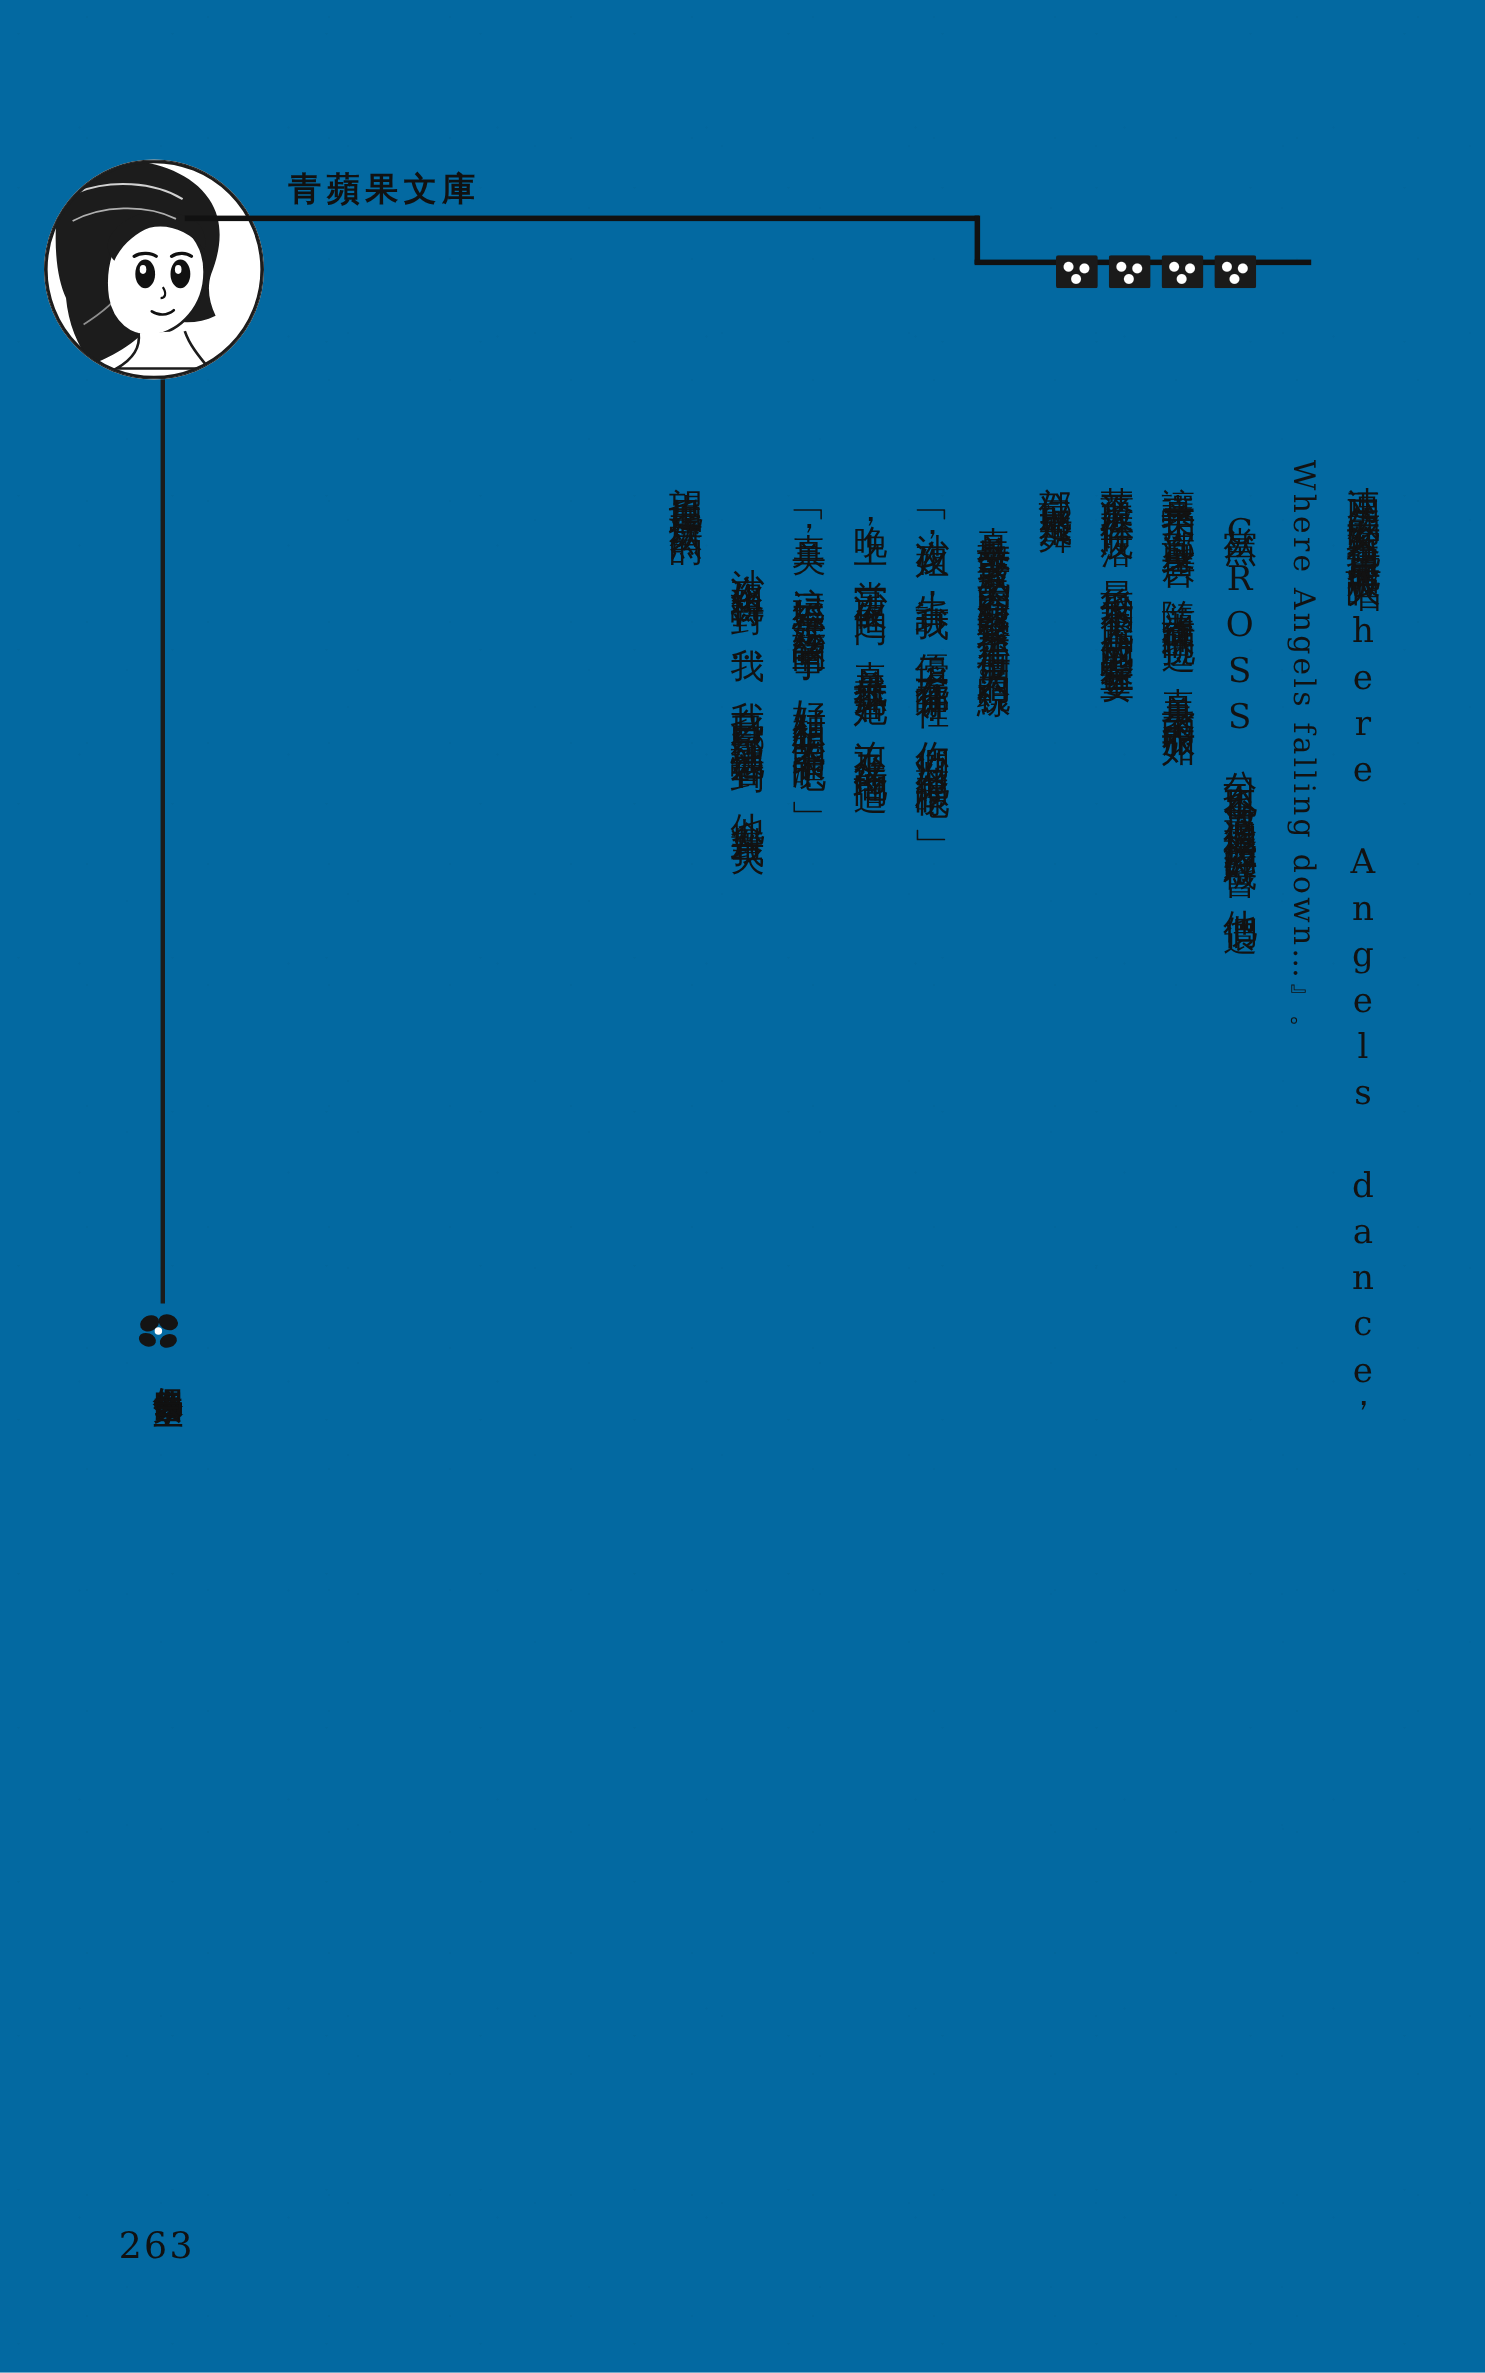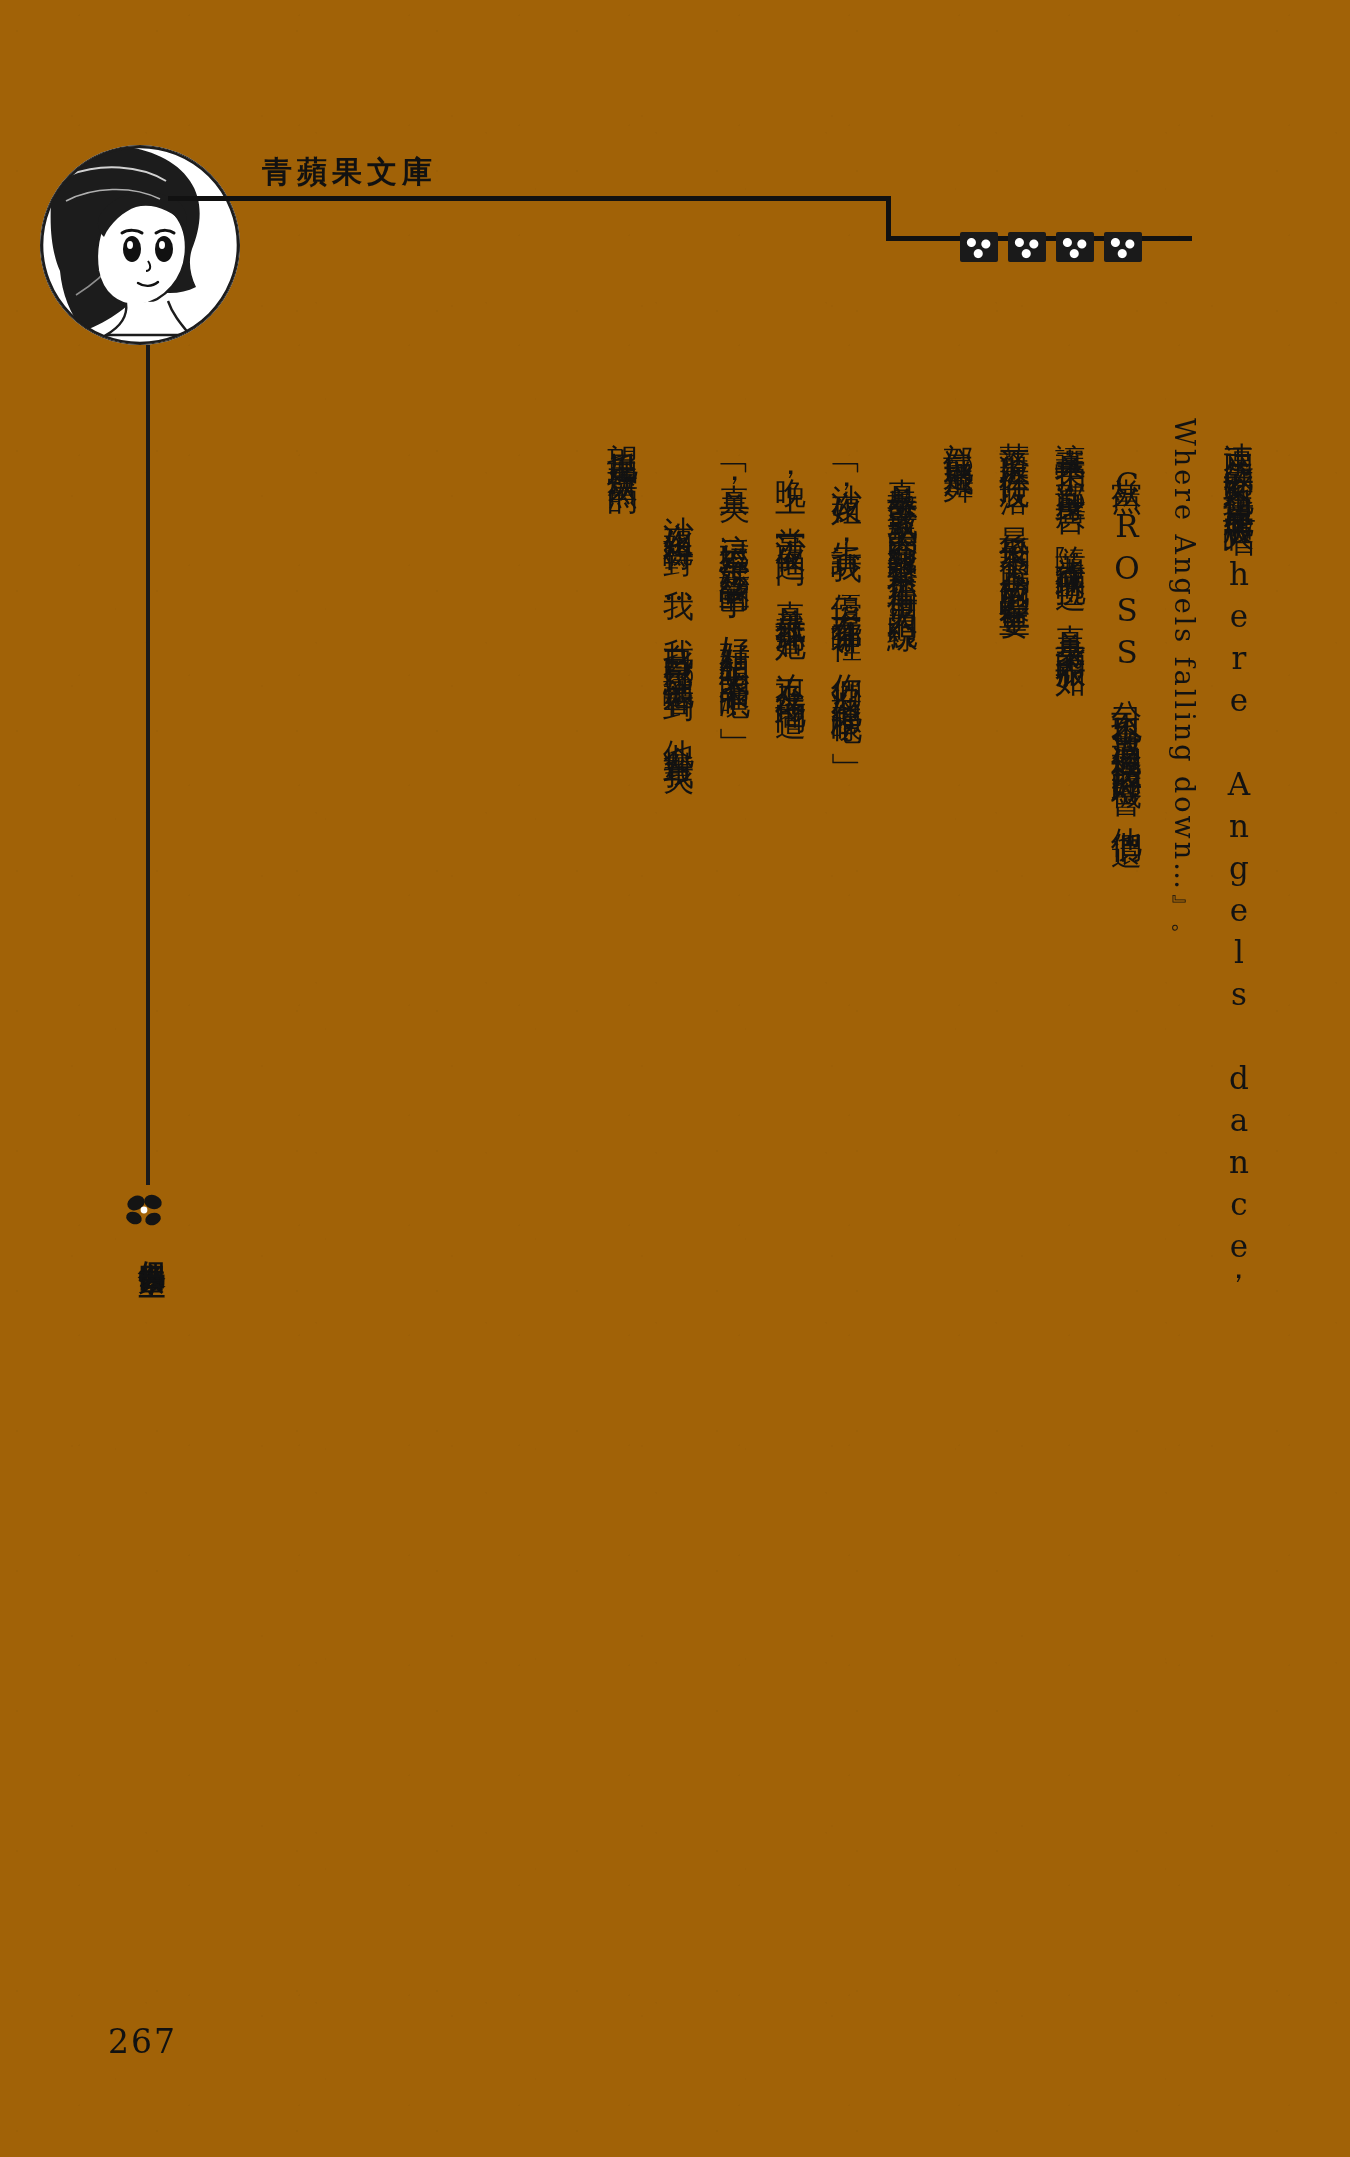--- a/index.html
+++ b/index.html
@@ -4,21 +4,21 @@
 <style>
   html, body {
     margin: 0;
     padding: 0;
     background: #ffffff;
   }
   .page {
     position: relative;
     width: 1350px;
     height: 2157px;
-    background: #a16207;
+    background: #0369a1;
     overflow: hidden;
     font-family: "DejaVu Serif", "Liberation Serif", serif;
     color: #151515;
   }
   
   .paper-grain {
     position: absolute;
     inset: 0;
     background-image:
       radial-gradient(circle at 12% 22%, rgba(0,0,0,0.025) 0 1px, transparent 1px),
@@ -253,14 +253,14 @@
       <div class="col indent-1">「沙夜姐，告訴我，優二現在在哪裡？你們沒對他怎樣吧？」</div>
       <div class="col indent-1">真美散發著成熟美的窈窕身軀緊緊抓住了每個男人的視線。</div>
       <div class="col">部位展翅飛舞。</div>
       <div class="col">落葉般一件件脫落，最後只剩下電腦合成的彩蝶在重要</div>
       <div class="col">讓真美拍了一部瘦身廣告，隨著旋律的挑逗，真美身上的衣服如</div>
       <div class="col indent-1">當然CROSS公司也不會放過這個撈錢的好機會，他們還</div>
       <div class="col latin">Where Angels falling down…』。</div>
       <div class="col">連兩三歲的女娃也會扭著屁股大唱『Where Angels dance，</div>
     </div>
 
-  <div class="page-number">267</div>
+  <div class="page-number">263</div>
 </div>
 
 </body></html>

